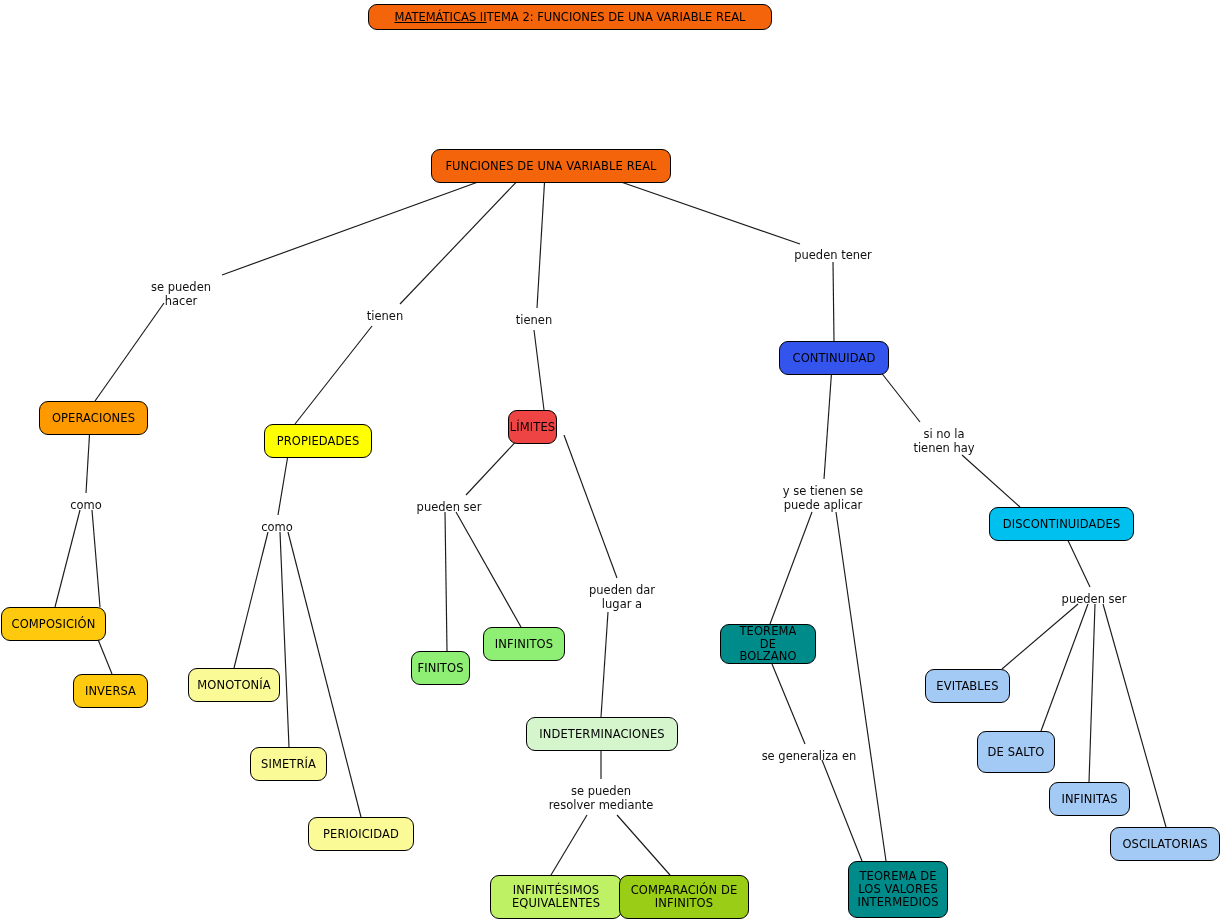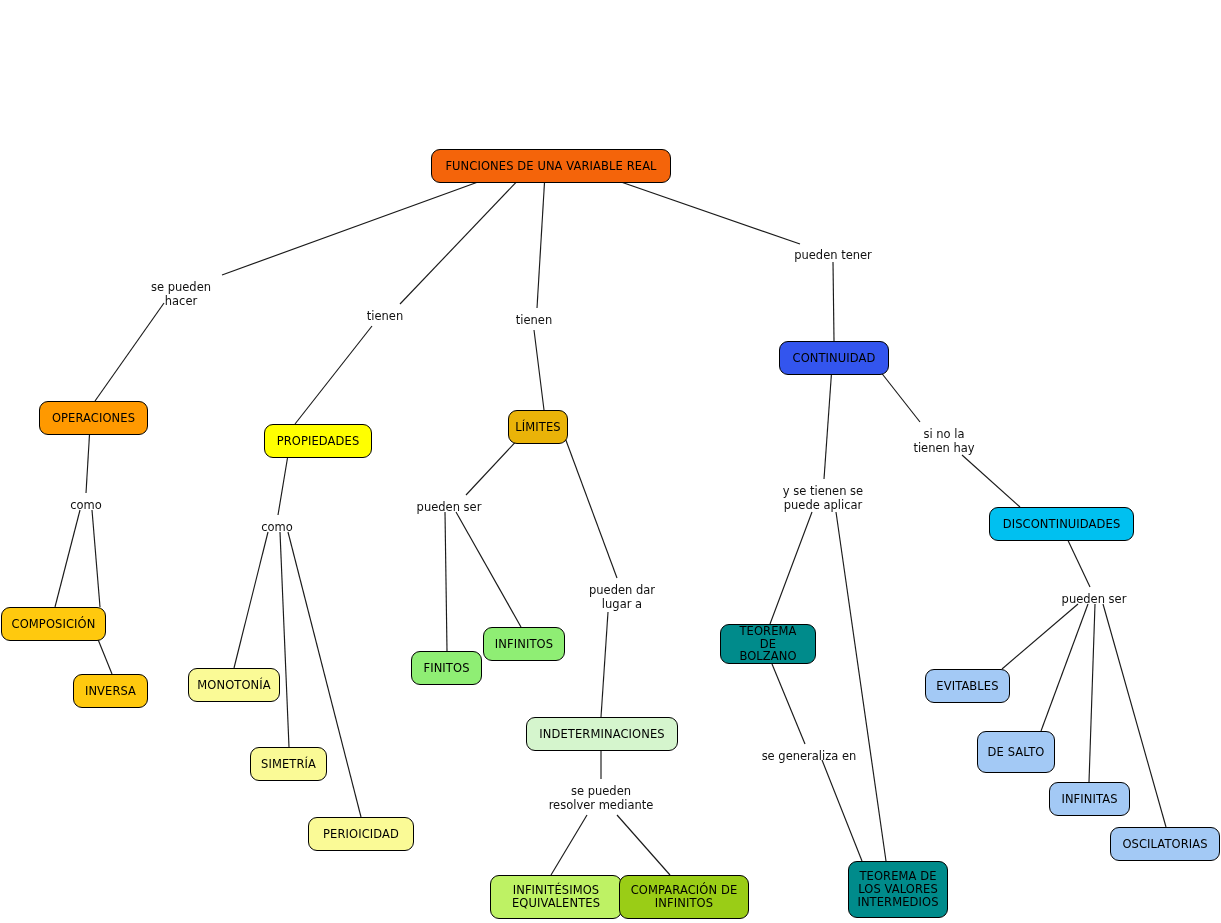--- a/index.html
+++ b/index.html
@@ -111,32 +111,36 @@
         <line x1="876" y1="366" x2="920" y2="422" class="edge-line"></line>
         <line x1="962" y1="455" x2="1020" y2="507" class="edge-line"></line>
         <line x1="1064" y1="532" x2="1090" y2="587" class="edge-line"></line>
         <line x1="1078" y1="604" x2="1002" y2="669" class="edge-line"></line>
         <line x1="1088" y1="604" x2="1041" y2="731" class="edge-line"></line>
         <line x1="1095" y1="604" x2="1089" y2="782" class="edge-line"></line>
         <line x1="1103" y1="604" x2="1166" y2="827" class="edge-line"></line>
       </g>
   </svg>
 
+  <div id="title-banner" style="left: 368px; top: 4px; width: 404px; height: 26px; background: rgb(244, 100, 10); font-size: 11.5px;">
+    <span class="underlined">MATEMÁTICAS II</span>
+      <span> TEMA 2: FUNCIONES DE UNA VARIABLE REAL</span>
+  </div>
 
   <div id="node-layer">
       <div class="node-box" style="left: 431px; top: 149px; width: 240px; height: 25px; background: rgb(244, 100, 10); font-size: 11.5px;">FUNCIONES DE UNA VARIABLE REAL</div>
       <div class="node-box" style="left: 39px; top: 401px; width: 109px; height: 25px; background: rgb(255, 153, 0); font-size: 11.5px;">OPERACIONES</div>
       <div class="node-box" style="left: 1px; top: 607px; width: 105px; height: 25px; background: rgb(255, 201, 14); font-size: 11.5px;">COMPOSICIÓN</div>
       <div class="node-box" style="left: 73px; top: 674px; width: 75px; height: 25px; background: rgb(255, 201, 14); font-size: 11.5px; text-align: center;">INVERSA</div>
       <div class="node-box" style="left: 241px; top: 424px; width: 108px; height: 25px; background: rgb(255, 255, 0); font-size: 11.5px; margin-left: 23px;">PROPIEDADES</div>
       <div class="node-box" style="left: 188px; top: 668px; width: 92px; height: 25px; background: rgb(250, 250, 150); font-size: 11.5px;">MONOTONÍA</div>
       <div class="node-box" style="left: 250px; top: 747px; width: 77px; height: 25px; background: rgb(250, 250, 150); font-size: 11.5px;">SIMETRÍA</div>
       <div class="node-box" style="left: 308px; top: 817px; width: 106px; height: 25px; background: rgb(250, 250, 150); font-size: 11.5px;">PERIOICIDAD</div>
-      <div class="node-box" style="left: 508px; top: 410px; width: 60px; height: 25px; background: #eab308; font-size: 11.5px;">LÍMITES</div>
-      <div class="node-box" style="left: 411px; top: 651px; width: 71px; height: 25px; background: rgb(143, 238, 116); font-size: 11.5px;">FINITOS</div>
+      <div class="node-box" style="left: 508px; top: 410px; width: 49px; height: 25px; background: #ef4444; font-size: 11.5px;">LÍMITES</div>
+      <div class="node-box" style="left: 411px; top: 651px; width: 59px; height: 25px; background: rgb(143, 238, 116); font-size: 11.5px;">FINITOS</div>
       <div class="node-box" style="left: 483px; top: 627px; width: 82px; height: 25px; background: rgb(143, 238, 116); font-size: 11.5px;">INFINITOS</div>
       <div class="node-box" style="left: 526px; top: 717px; width: 152px; height: 25px; background: rgb(213, 245, 205); font-size: 11.5px;">INDETERMINACIONES</div>
       <div class="node-box" style="left: 490px; top: 875px; width: 132px; height: 44px; background: #bef264; font-size: 11.5px;">INFINITÉSIMOS
 EQUIVALENTES</div>
       <div class="node-box" style="left: 619px; top: 875px; width: 130px; height: 44px; background: rgb(154, 205, 22); font-size: 11.5px;">COMPARACIÓN DE
 INFINITOS</div>
       <div class="node-box" style="left: 779px; top: 341px; width: 110px; height: 25px; background: rgb(51, 85, 238); font-size: 11.5px;">CONTINUIDAD</div>
       <div class="node-box" style="left: 720px; top: 624px; width: 96px; height: 40px; background: rgb(0, 139, 139); font-size: 11.5px;">TEOREMA DE
 BOLZANO</div>
       <div class="node-box" style="left: 848px; top: 861px; width: 100px; height: 57px; background: rgb(0, 139, 139); font-size: 11.5px;">TEOREMA DE

